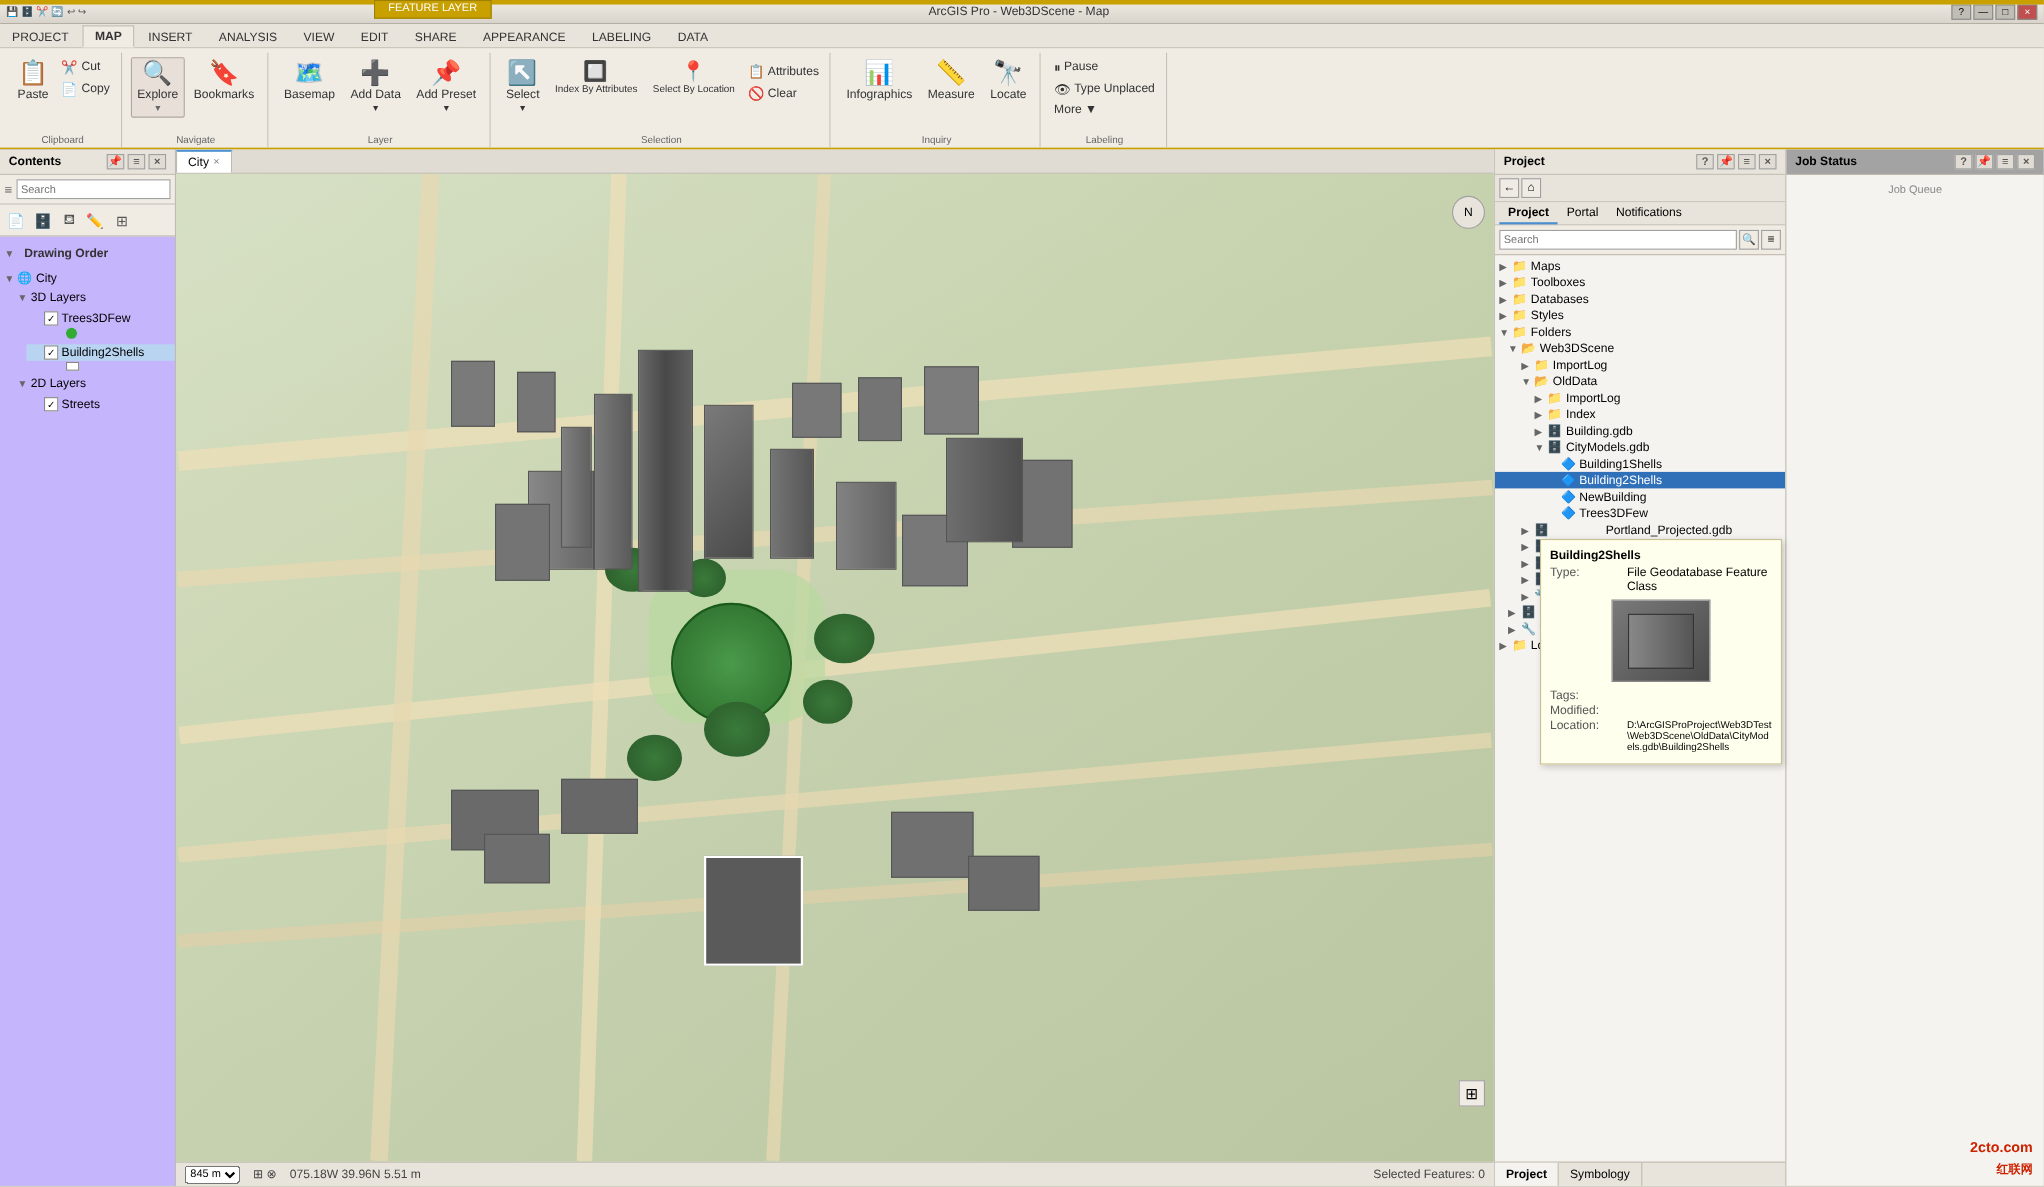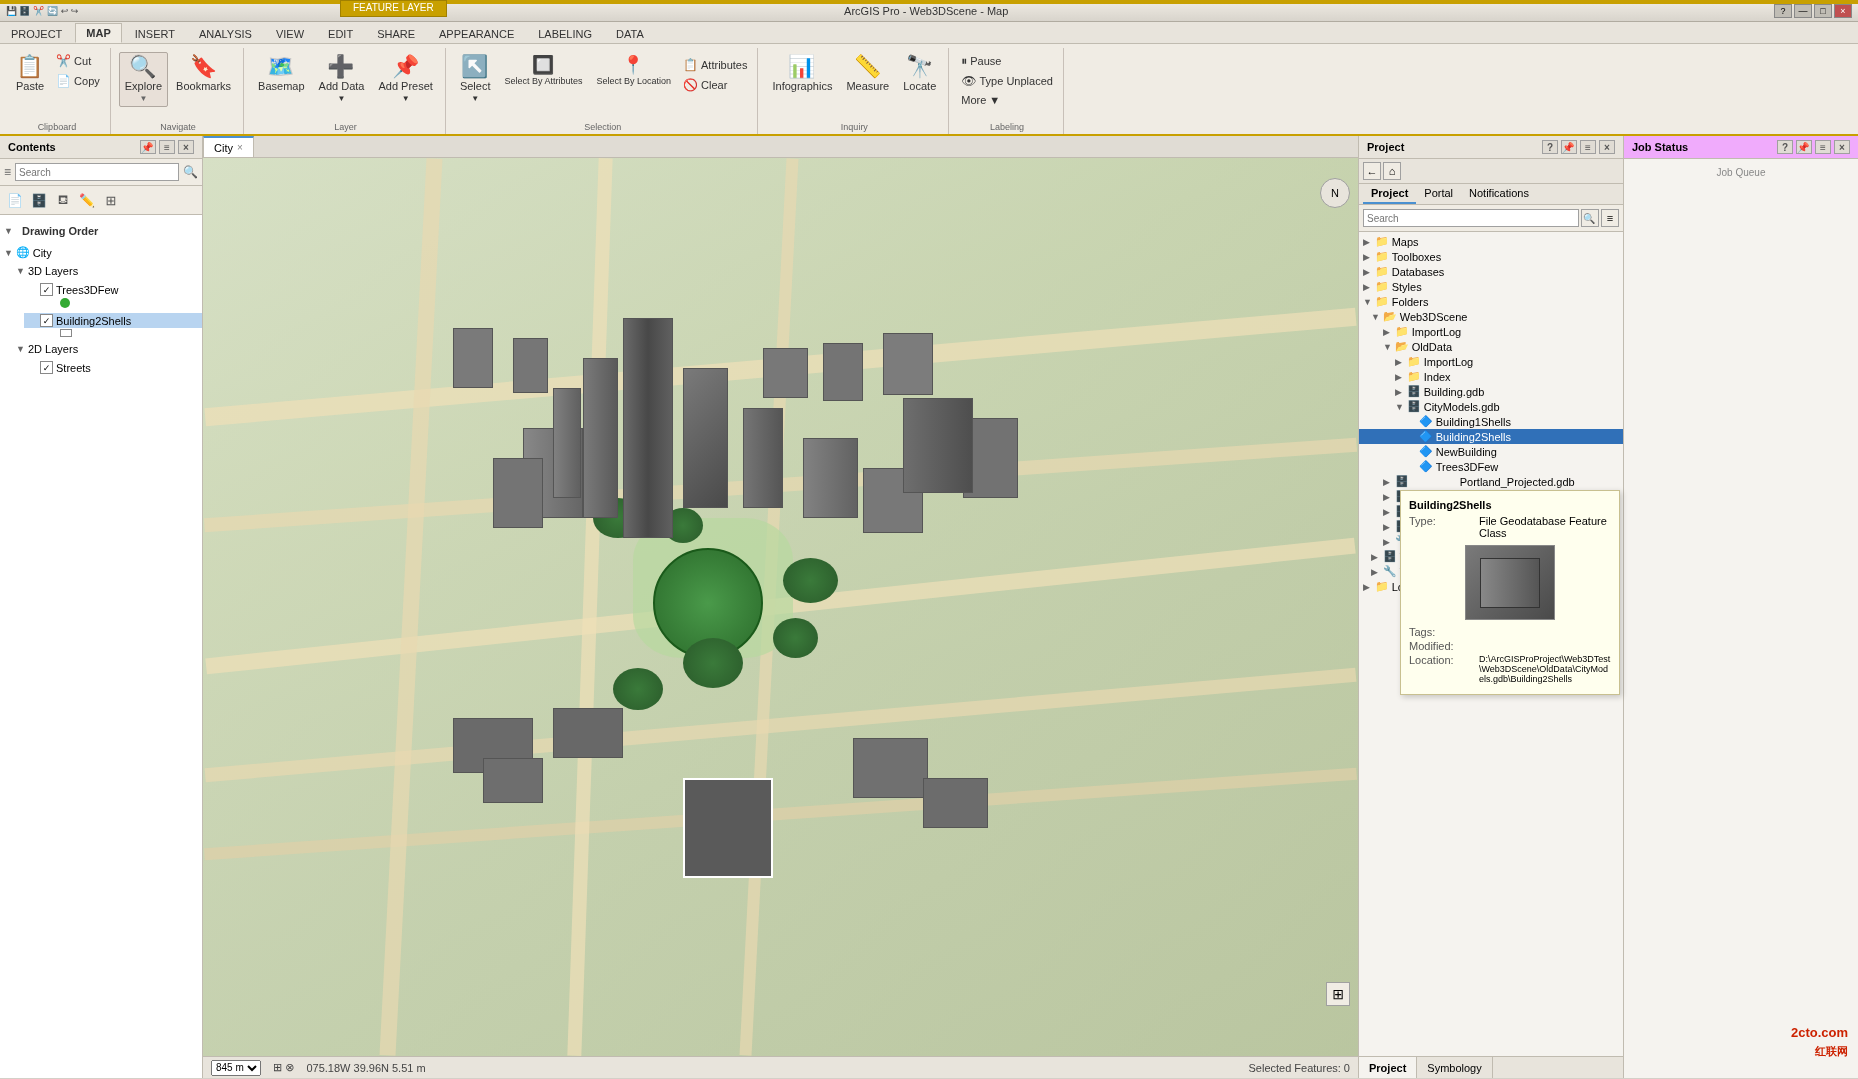--- a/index.html
+++ b/index.html
@@ -108,22 +108,22 @@
 
     
     #app-body {
       display: flex;
       height: calc(1079px - 22px - 115px);
       flex: 1;
     }
 
     
     #contents-panel {
-      width: 203px;
-      background: #ffffff;
+      width: 160px;
+      background: #c4b5fd;
       border-right: 1px solid #c0bbb0;
       display: flex;
       flex-direction: column;
     }
     #contents-header {
       background: #e8e4dc;
       padding: 4px 8px;
       display: flex;
       align-items: center;
       justify-content: space-between;
@@ -300,21 +300,21 @@
 
     
     #job-panel {
       width: 235px;
       background: #f5f3ef;
       border-left: 1px solid #c0bbb0;
       display: flex;
       flex-direction: column;
     }
     #job-header {
-      background: #f0abfc;
+      background: #a3a3a3;
       padding: 4px 8px;
       display: flex;
       align-items: center;
       justify-content: space-between;
       border-bottom: 1px solid #c0bbb0;
       font-size: 11px; font-weight: bold;
     }
     #job-content {
       flex: 1;
       display: flex;
@@ -484,21 +484,21 @@
 
     <div class="ribbon-group" style="min-width:180px;">
       <div class="ribbon-group-items">
         <div class="ribbon-btn ribbon-btn-large">
           <div class="icon">↖️</div>
           <div>Select</div>
           <div style="font-size:8px;">▼</div>
         </div>
         <div class="ribbon-btn ribbon-btn-large">
           <div class="icon-sm" style="font-size:18px;">🔲</div>
-          <div style="font-size:9px;text-align:center;">Select By
+          <div style="font-size:9px;text-align:center;">Index By
 Attributes</div>
         </div>
         <div class="ribbon-btn ribbon-btn-large">
           <div class="icon-sm" style="font-size:18px;">📍</div>
           <div style="font-size:9px;text-align:center;">Select By
 Location</div>
         </div>
         <div style="display:flex;flex-direction:column;gap:2px;margin-top:4px;">
           <div class="ribbon-btn ribbon-btn-small">
             <div class="small-icon">📋</div>
@@ -940,15 +940,15 @@
         <div class="panel-btn">×</div>
       </div>
     </div>
     <div id="job-content">
       <div id="job-queue-label">Job Queue</div>
     </div>
   </div>
 
 </div>
 
-<div style="position:fixed;bottom:19px;right:10px;color:#cc2200;font-size:13px;font-weight:bold;text-align:right;font-family:Arial;line-height:1.4;">
+<div style="position:fixed;bottom:8px;right:10px;color:#cc2200;font-size:13px;font-weight:bold;text-align:right;font-family:Arial;line-height:1.4;">
   2cto.com<br><span style="font-size:11px;">红联网</span>
 </div>
 
 </body></html>

